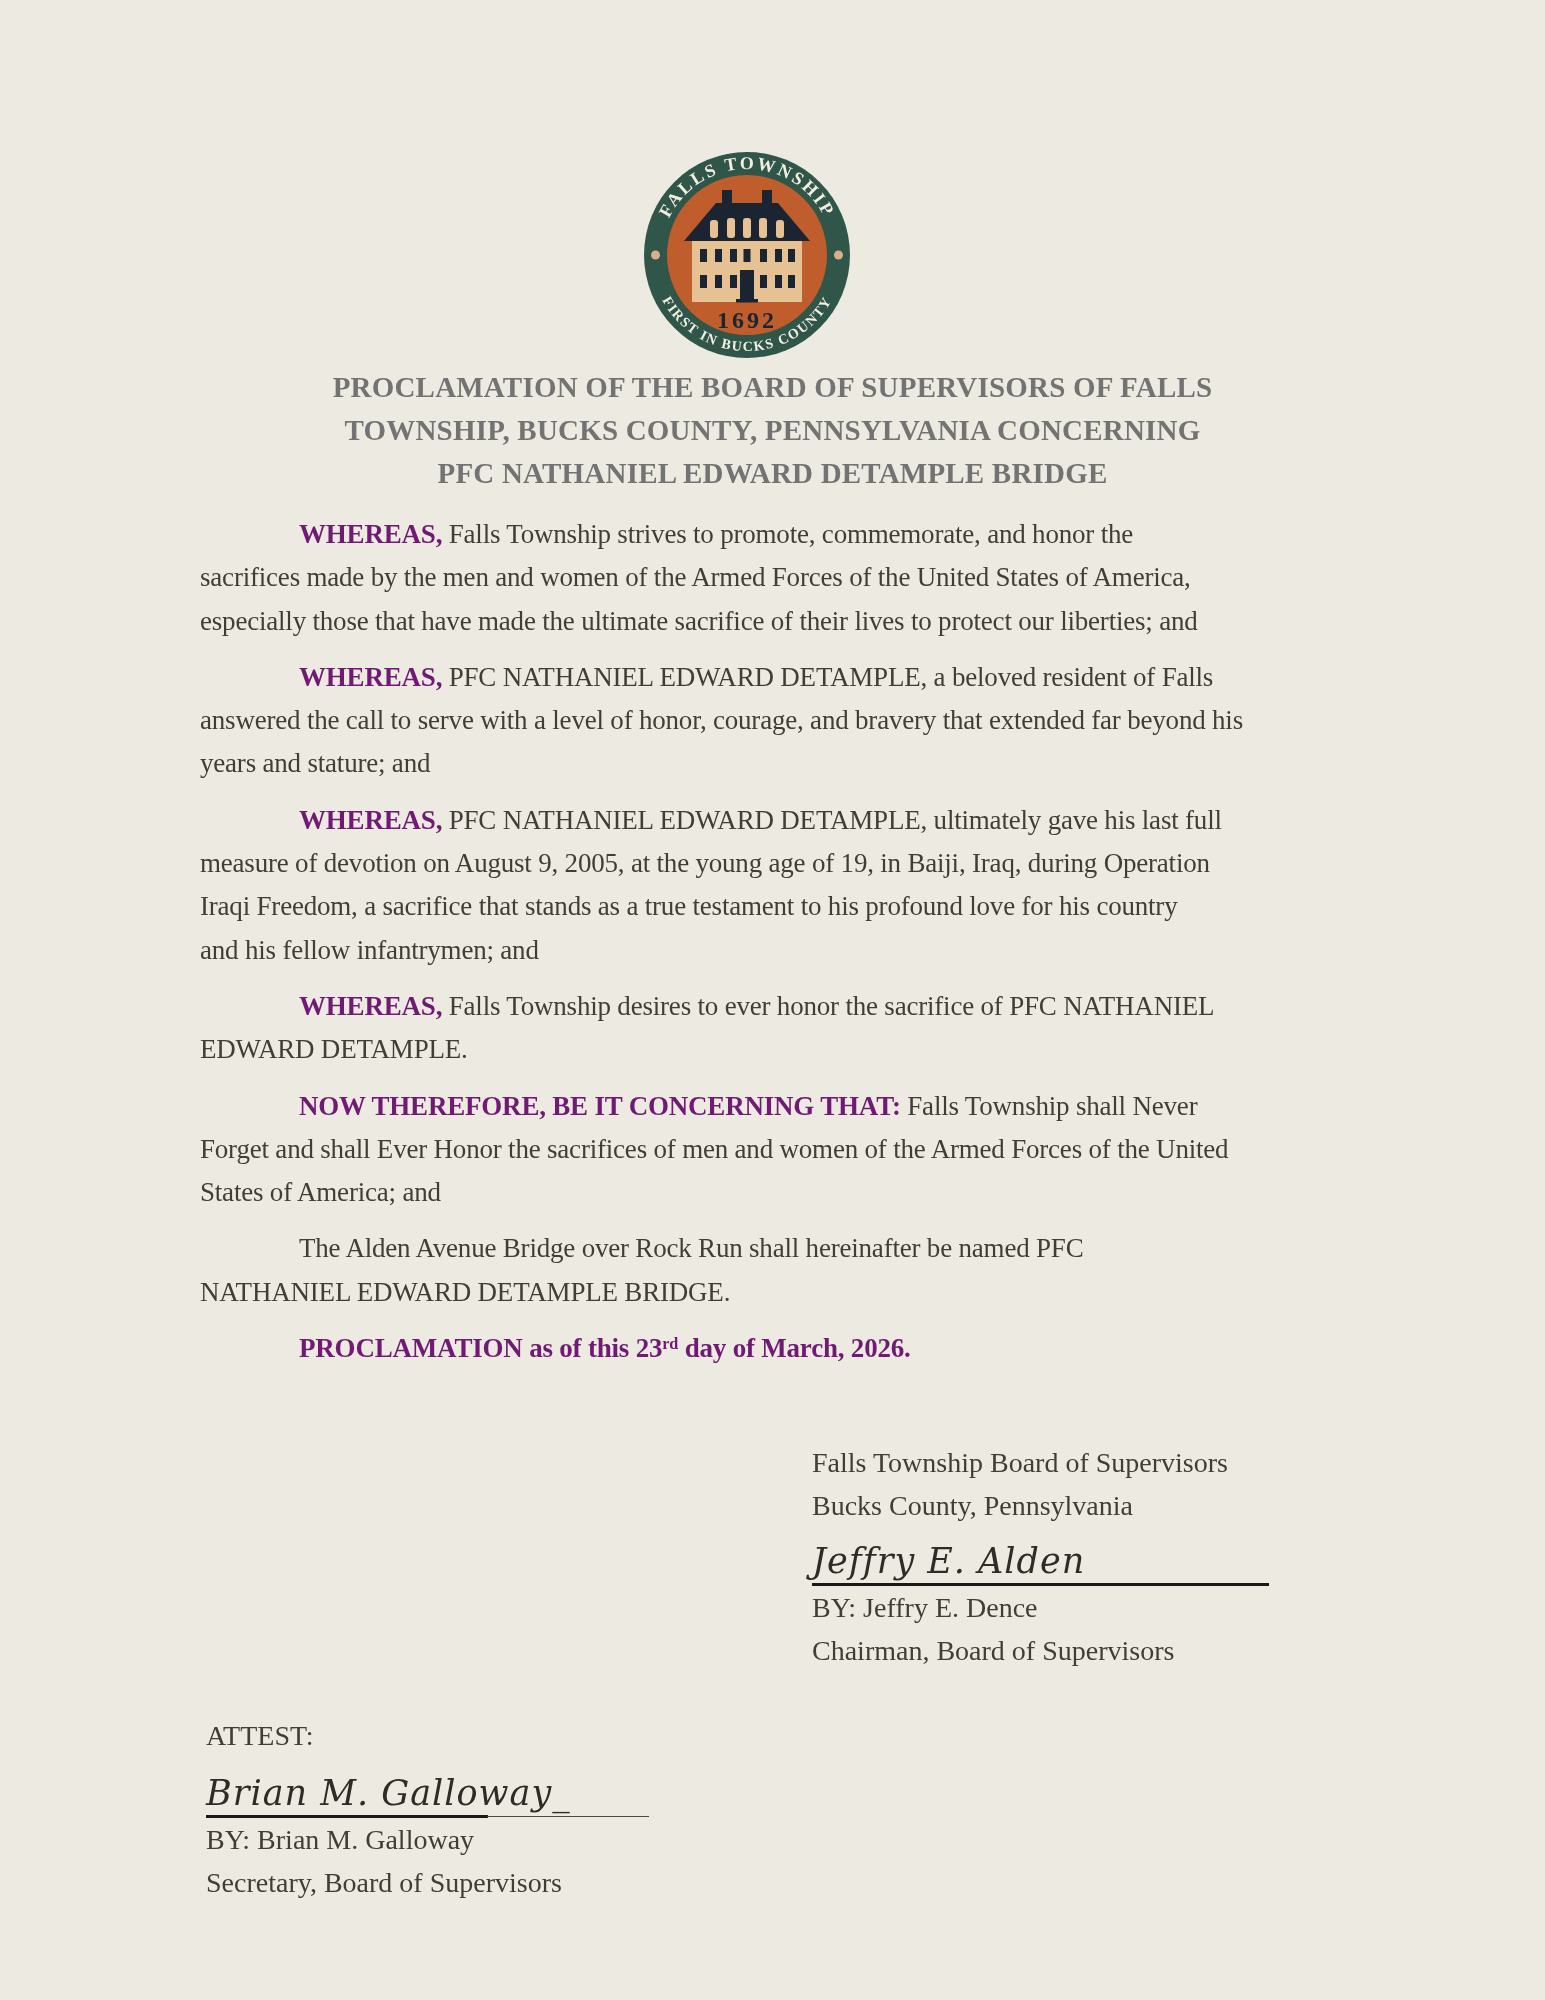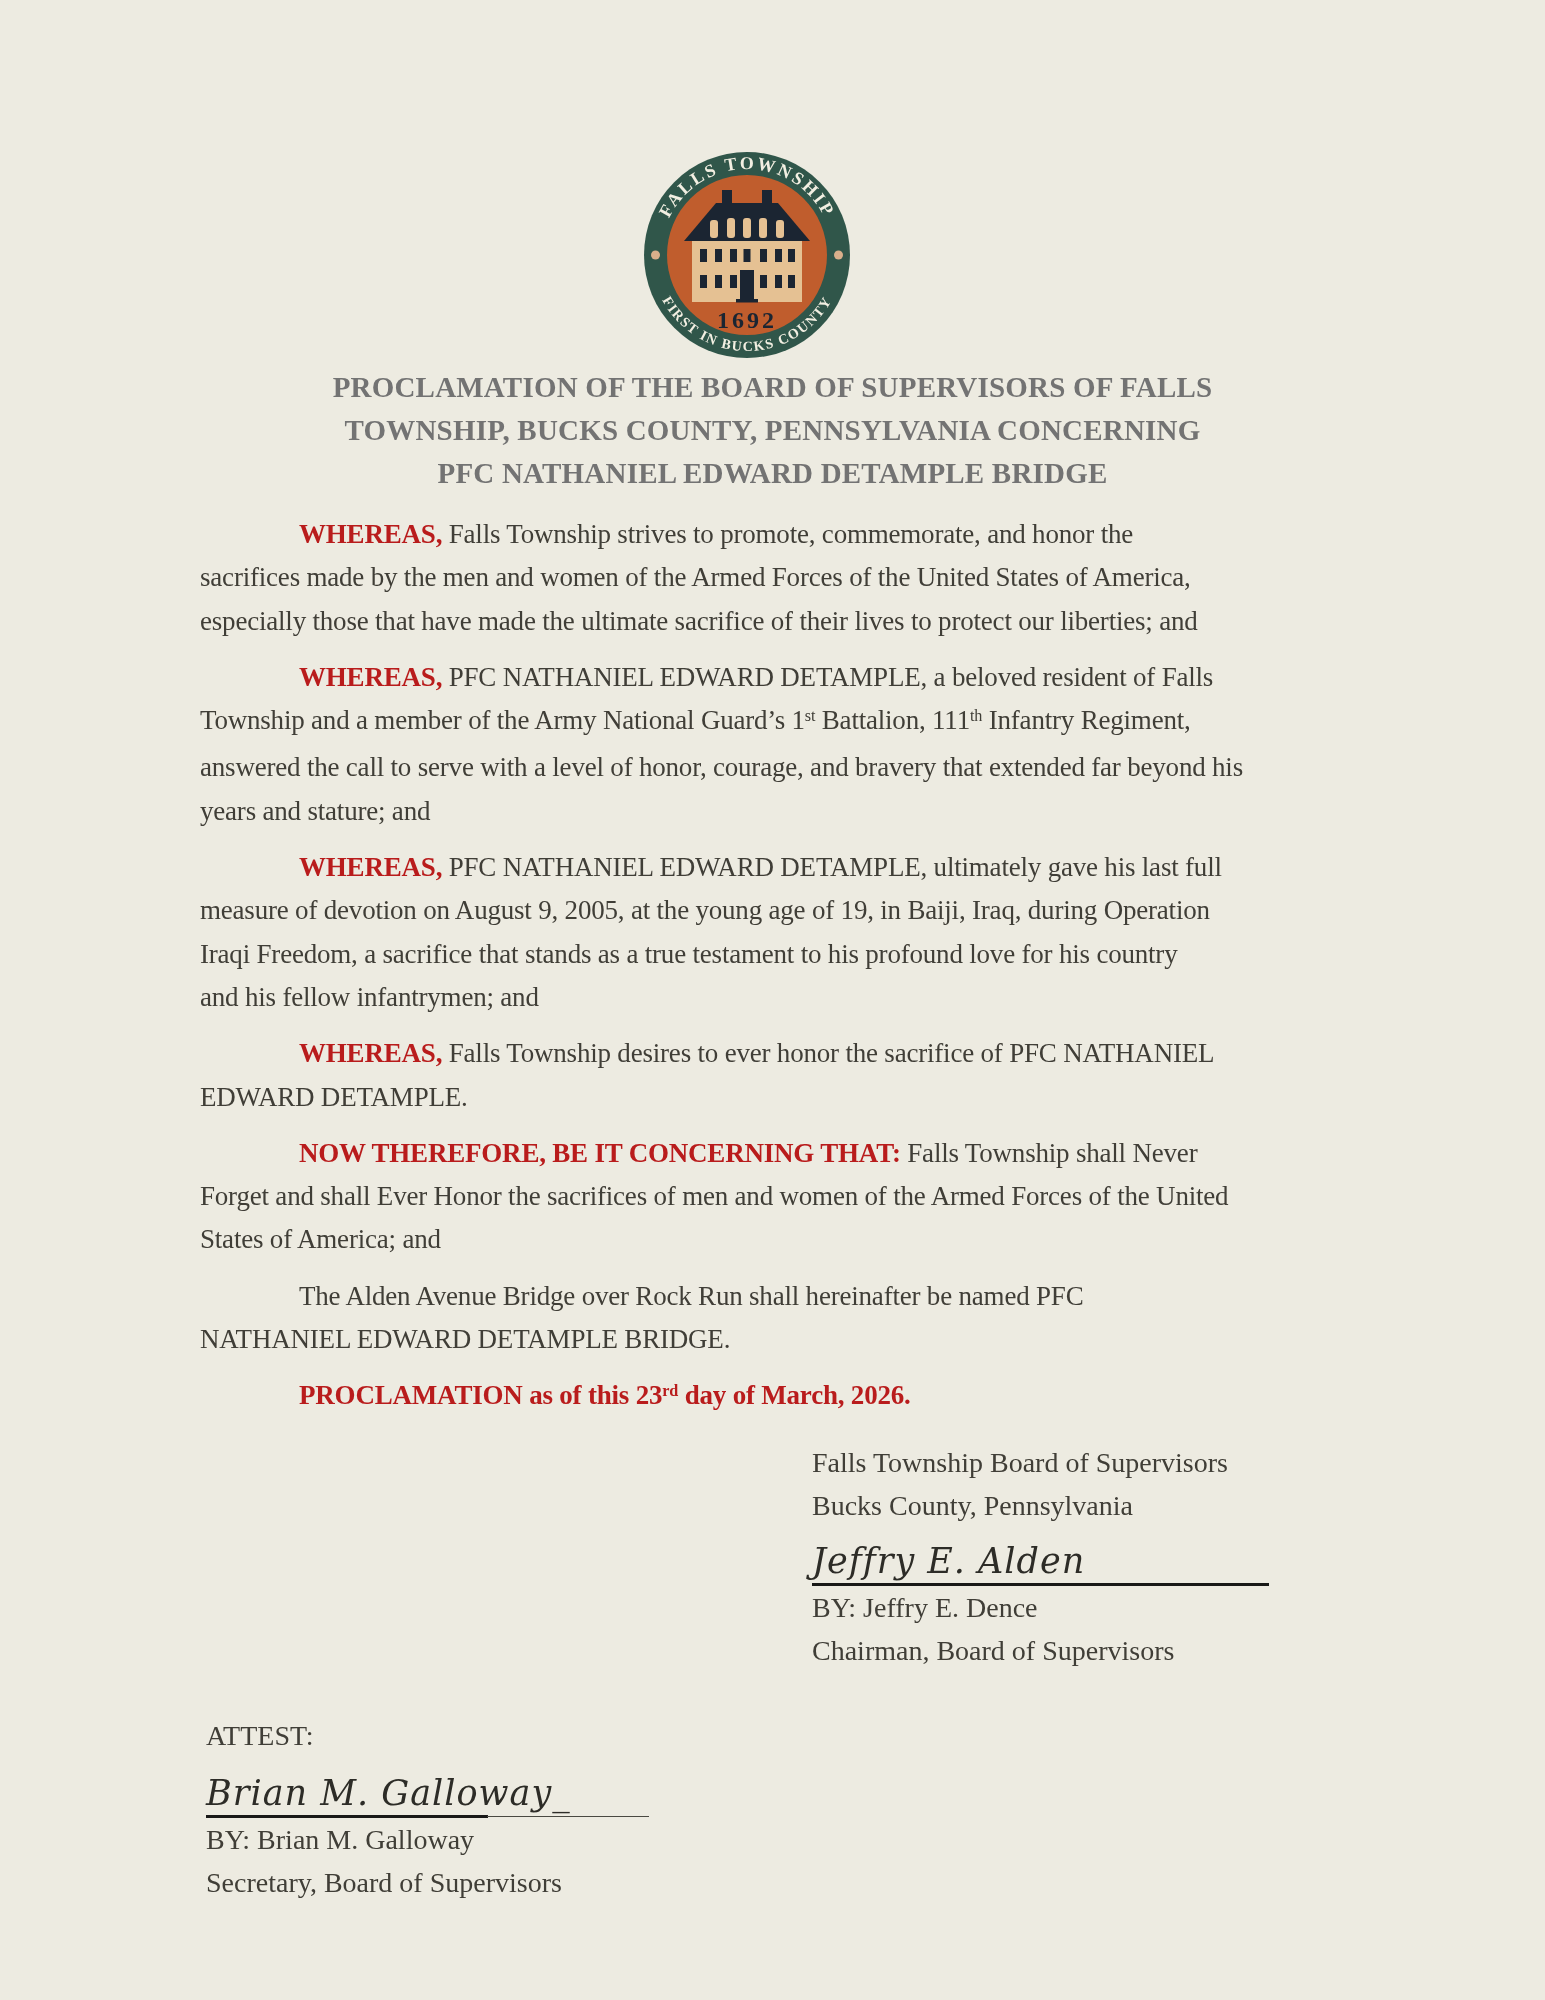--- a/index.html
+++ b/index.html
@@ -25,21 +25,21 @@
   .title-line { white-space:nowrap; }
 
   
   .doc-body {
     position:absolute; top:513px; left:200px; width:1210px;
     font-size:27px; line-height:43.3px; letter-spacing:-0.2px;
   }
   .para { margin:0 0 13px 0; }
   .line { white-space:nowrap; }
   .line.first { padding-left:99px; }
-  .b { font-weight:bold; color:#b91c1c; }
+  .b { font-weight:bold; color:#701a75; }
   .sup { font-size:0.6em; position:relative; top:-0.5em; }
 
   
   .sig-right {
     position:absolute; top:1441px; left:812px;
     font-size:28px; line-height:43px;
   }
   .sig-left {
     position:absolute; top:1674px; left:206px;
     font-size:28px; line-height:43px;margin-top:40px;
@@ -130,21 +130,20 @@
     </div>
 
   <div class="doc-body">
       <div class="para">
         <div class="line first"><span class="b">WHEREAS,</span><span> Falls Township strives to promote, commemorate, and honor the</span></div>
         <div class="line"><span>sacrifices made by the men and women of the Armed Forces of the United States of America,</span></div>
         <div class="line"><span>especially those that have made the ultimate sacrifice of their lives to protect our liberties; and</span></div>
       </div>
       <div class="para">
         <div class="line first"><span class="b">WHEREAS,</span><span> PFC NATHANIEL EDWARD DETAMPLE, a beloved resident of Falls</span></div>
-        <div class="line"><span>Township and a member of the Army National Guard’s 1</span><span class="sup">st</span><span> Battalion, 111</span><span class="sup">th</span><span> Infantry Regiment,</span></div>
         <div class="line"><span>answered the call to serve with a level of honor, courage, and bravery that extended far beyond his</span></div>
         <div class="line"><span>years and stature; and</span></div>
       </div>
       <div class="para">
         <div class="line first"><span class="b">WHEREAS,</span><span> PFC NATHANIEL EDWARD DETAMPLE, ultimately gave his last full</span></div>
         <div class="line"><span>measure of devotion on August 9, 2005, at the young age of 19, in Baiji, Iraq, during Operation</span></div>
         <div class="line"><span>Iraqi Freedom, a sacrifice that stands as a true testament to his profound love for his country</span></div>
         <div class="line"><span>and his fellow infantrymen; and</span></div>
       </div>
       <div class="para">

